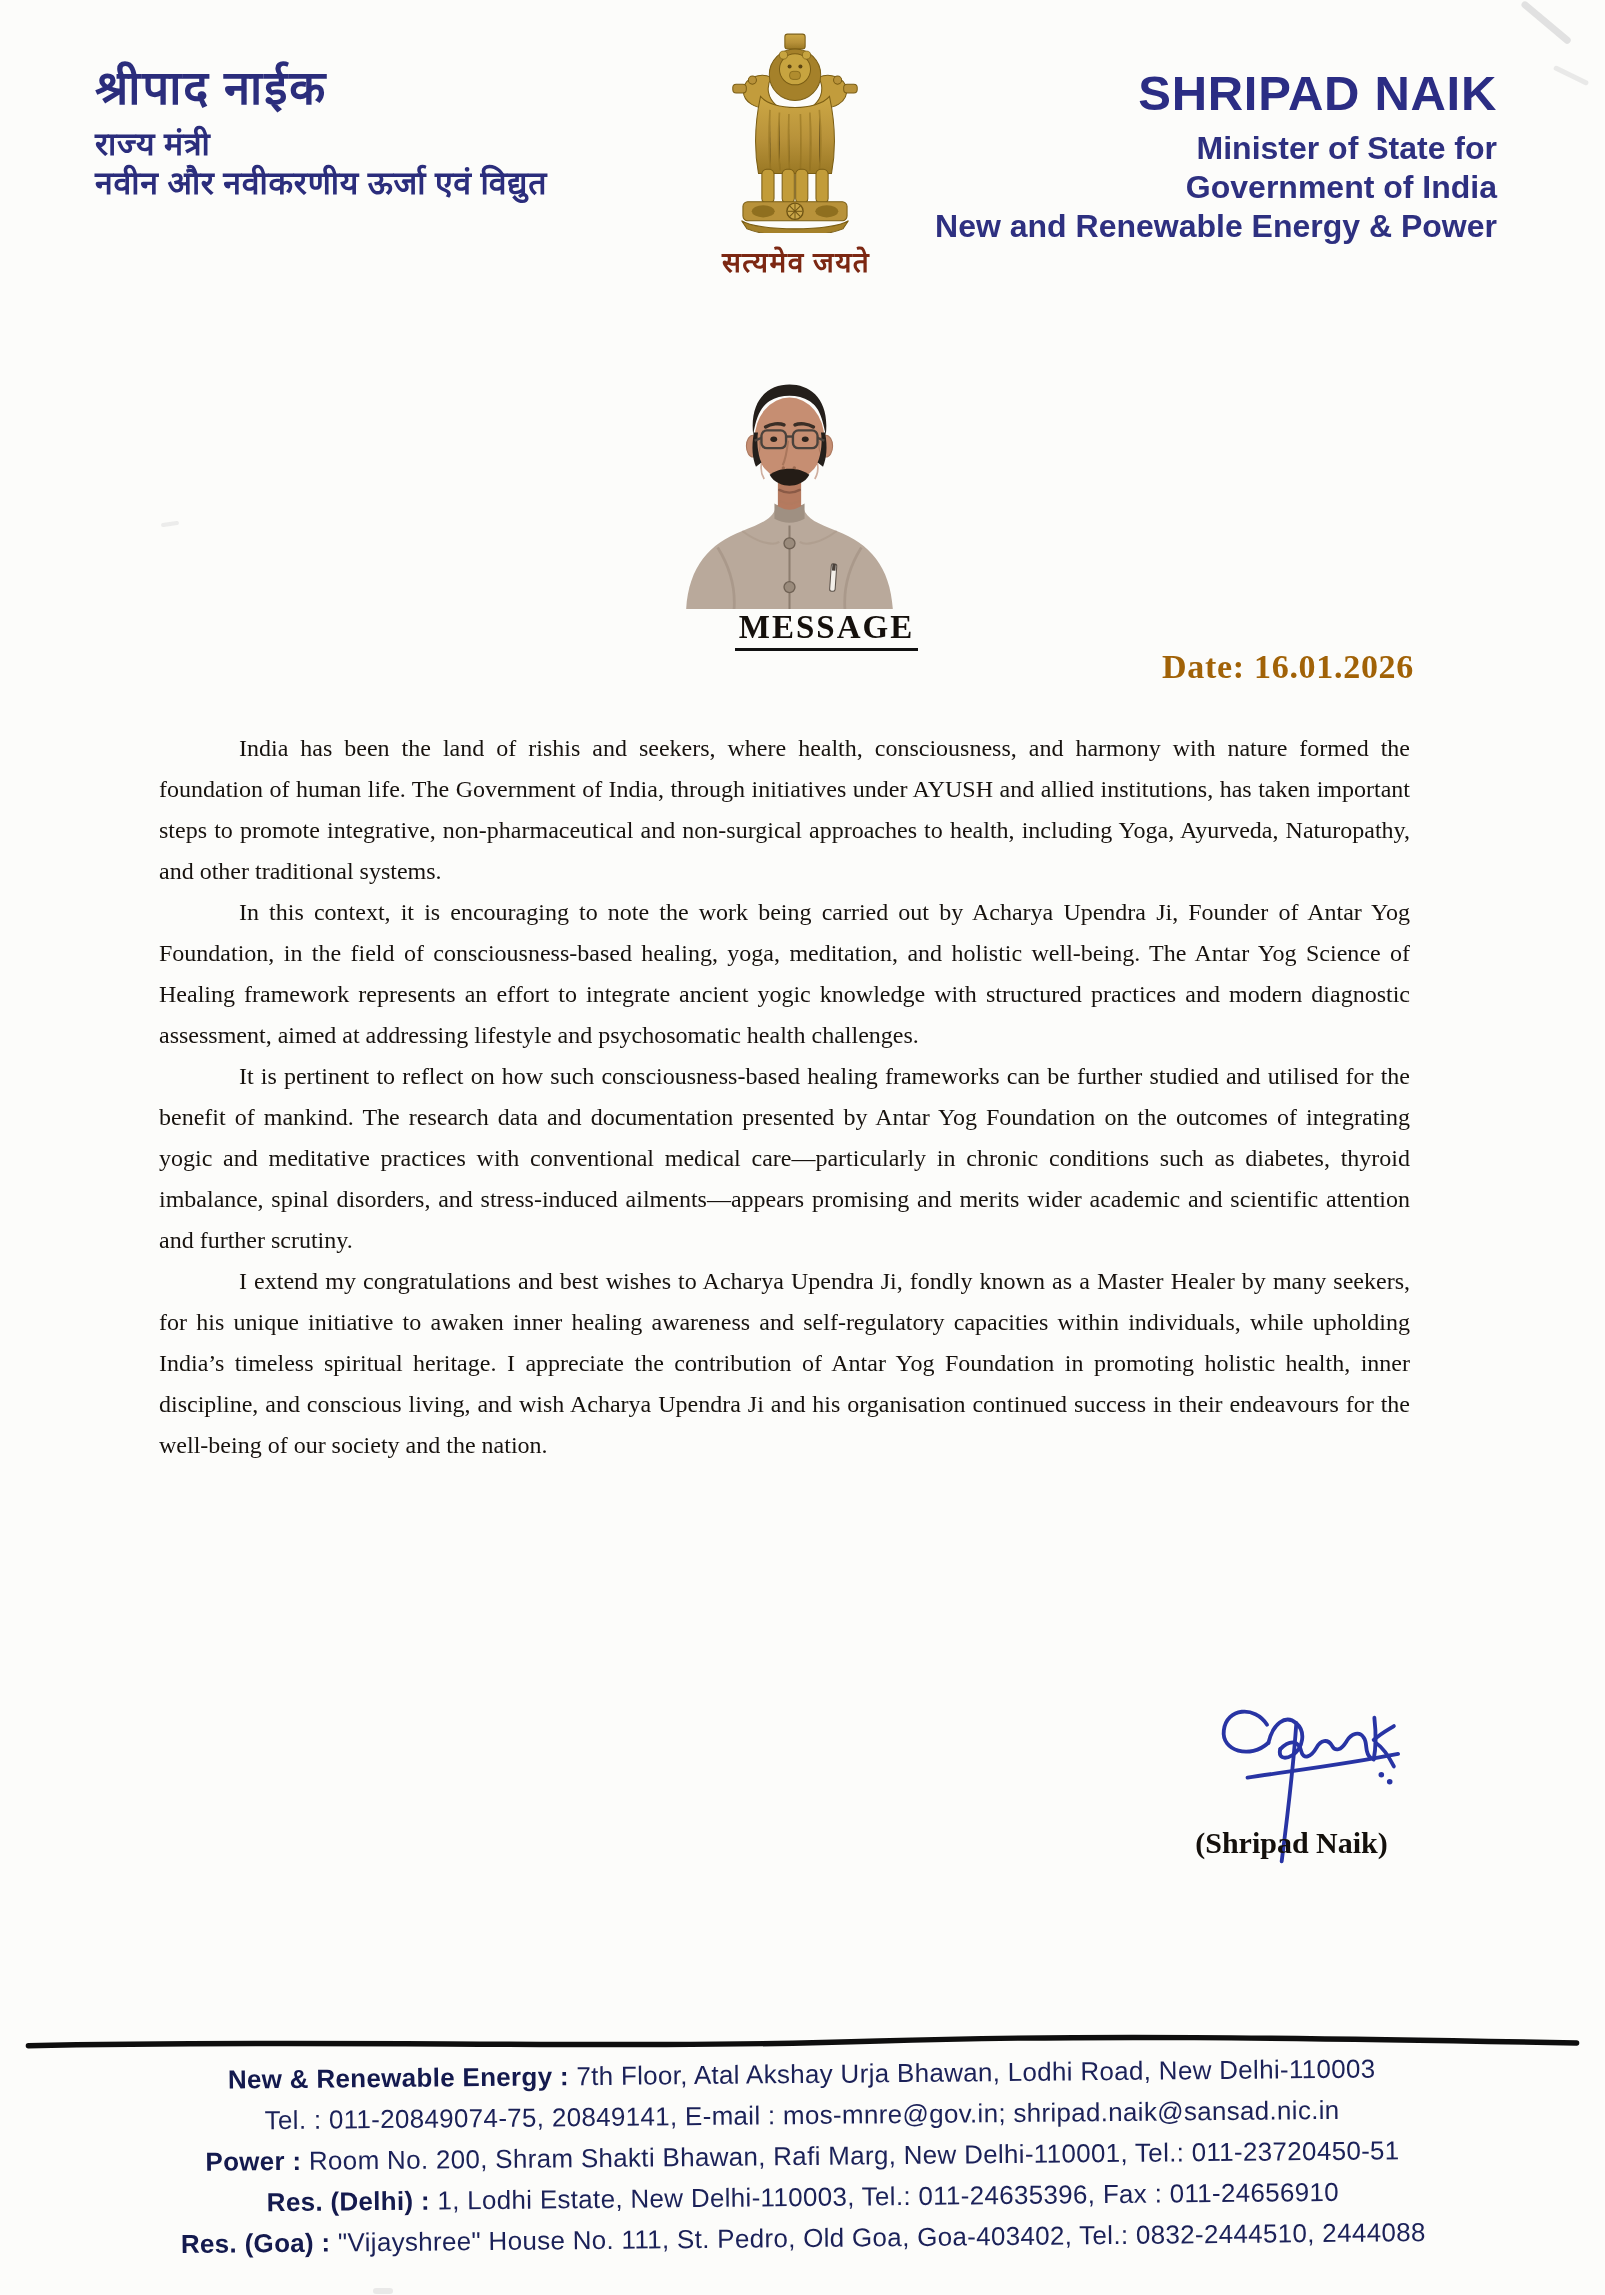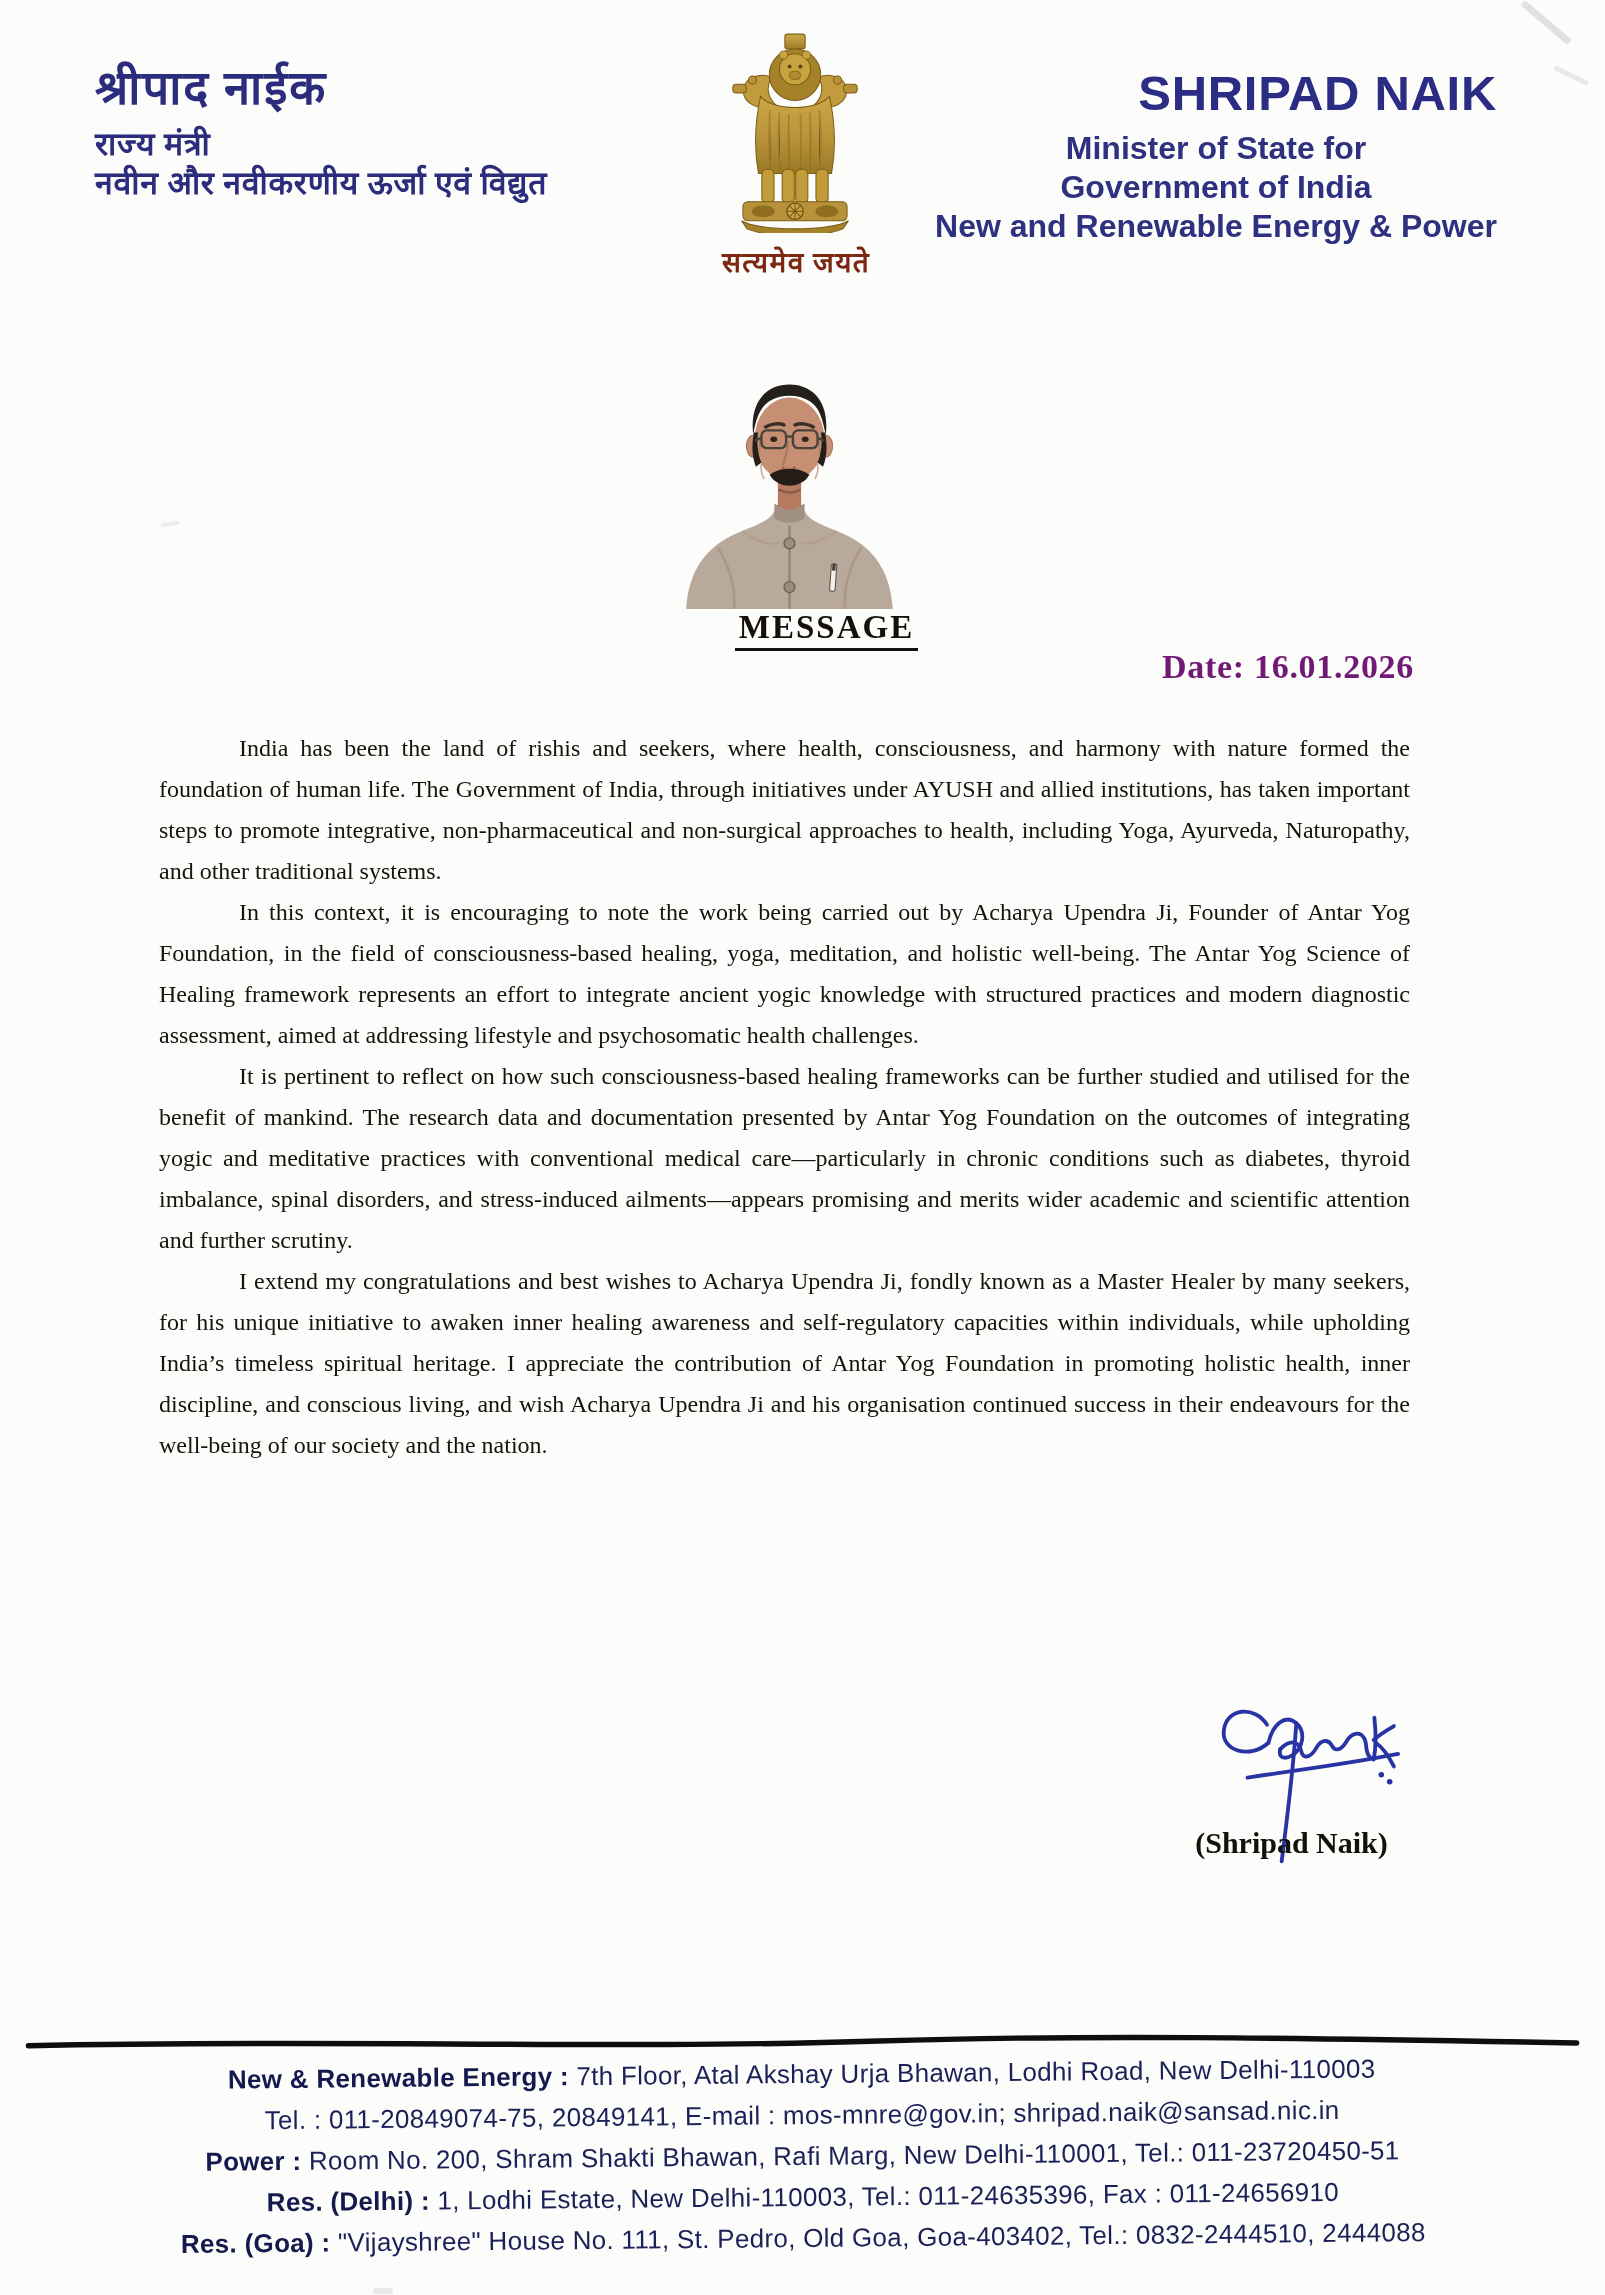--- a/index.html
+++ b/index.html
@@ -27,21 +27,21 @@
   .hdr-en{
     position:absolute;right:108px;top:68px;
     text-align:right;color:#2d2f80;
     font-family:"Liberation Sans","DejaVu Sans",sans-serif;
   }
   .hdr-en .en-name{
     font-size:49px;font-weight:700;letter-spacing:0.7px;
     line-height:51px;margin-bottom:9.5px;color:#2b2d84;
   }
   .hdr-en .en-sub{
-    font-size:32px;font-weight:700;line-height:39px;color:#2e3080;text-align:center;
+    font-size:32px;font-weight:700;line-height:39px;color:#2e3080;
   }
   .emblem-wrap{
     position:absolute;left:722px;top:30px;width:145px;
     text-align:center;
   }
   .emblem-motto{
     margin-top:6.8px;
     font-size:28px;font-weight:700;color:#7c2712;
     letter-spacing:1.4px;white-space:nowrap;
   }
@@ -52,21 +52,21 @@
   
   .message-row{
     position:absolute;left:0;top:609px;width:100%;text-align:center;padding-left:24px;
   }
   .message-row span{
     font-size:33px;font-weight:700;letter-spacing:2px;
     border-bottom:3.4px solid #111;padding:0 4px 2.7px 4px;
   }
   .date-line{
     position:absolute;top:648px;right:191px;
-    font-size:34px;font-weight:700;letter-spacing:0.7px;color:#701a75;
+    font-size:34px;font-weight:700;letter-spacing:0.7px;color:#a16207;
   }
   
   .letter-body{
     position:absolute;left:159px;top:728px;width:1251px;
   }
   .letter-body p{
     margin:0;
     font-size:24px;line-height:41px;
     text-align:justify;text-indent:80px;
     color:#17120e;

